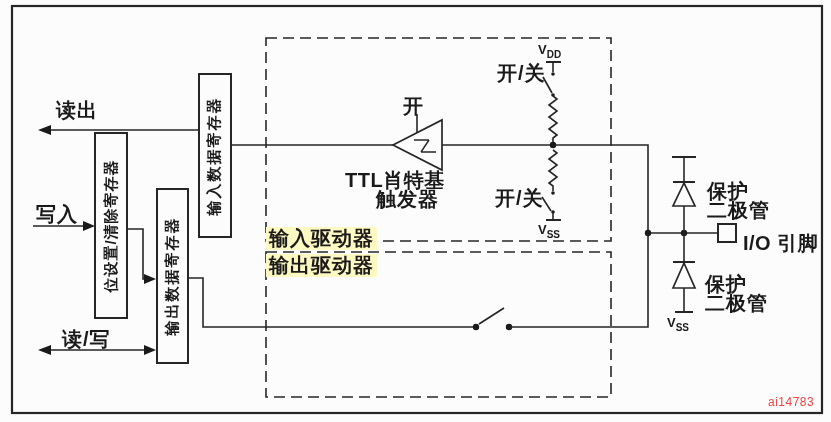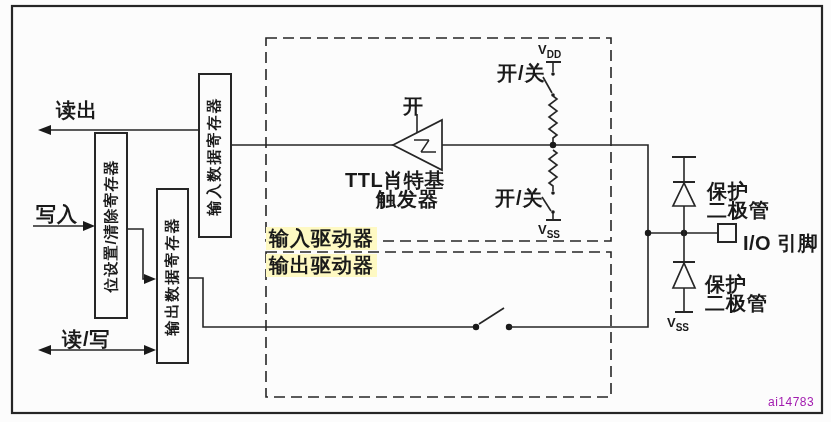--- a/index.html
+++ b/index.html
@@ -14,21 +14,21 @@
   .vreg{position:absolute;z-index:2;font-weight:700;font-size:15px;
         letter-spacing:2px;text-align:center;height:20px;
         transform:rotate(-90deg);white-space:nowrap;}
   .bgmask{background:#fef9c3;padding:0 3px;}
   .vlab{position:absolute;z-index:2;font-weight:700;font-size:13px;
         letter-spacing:0;white-space:nowrap;}
   .vlab sub{font-size:10px;font-weight:700;letter-spacing:0;}
   .vlab sup{font-size:9px;font-weight:700;letter-spacing:0;}
   .vlab .cjk{font-size:14px;}
   .small-note{position:absolute;z-index:2;font-size:12px;font-weight:400;
-        letter-spacing:.5px;color:#a21caf;}
+        letter-spacing:.5px;color:#ef4444;}
   .two-line{line-height:19px;margin-top:6px;}
 </style>
 </head>
 <body>
 
 <div class="stage">
 
   <svg class="wires" width="831" height="422" viewBox="0 0 831 422" fill="none" stroke="#262626" stroke-width="1.6">
 
     <rect x="12" y="6" width="810" height="407" stroke-width="2.2"></rect>

